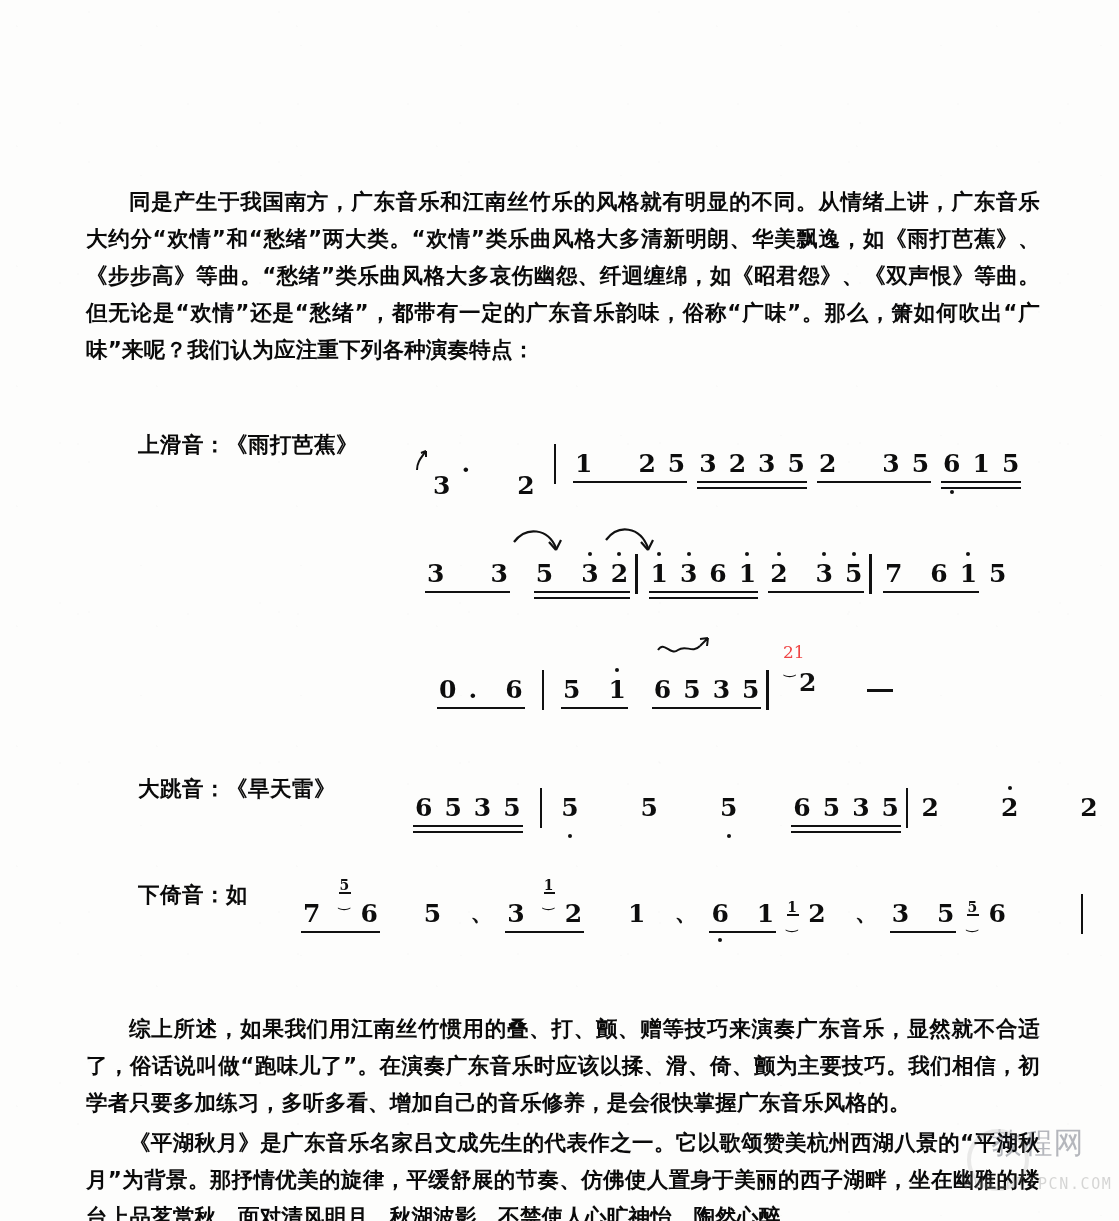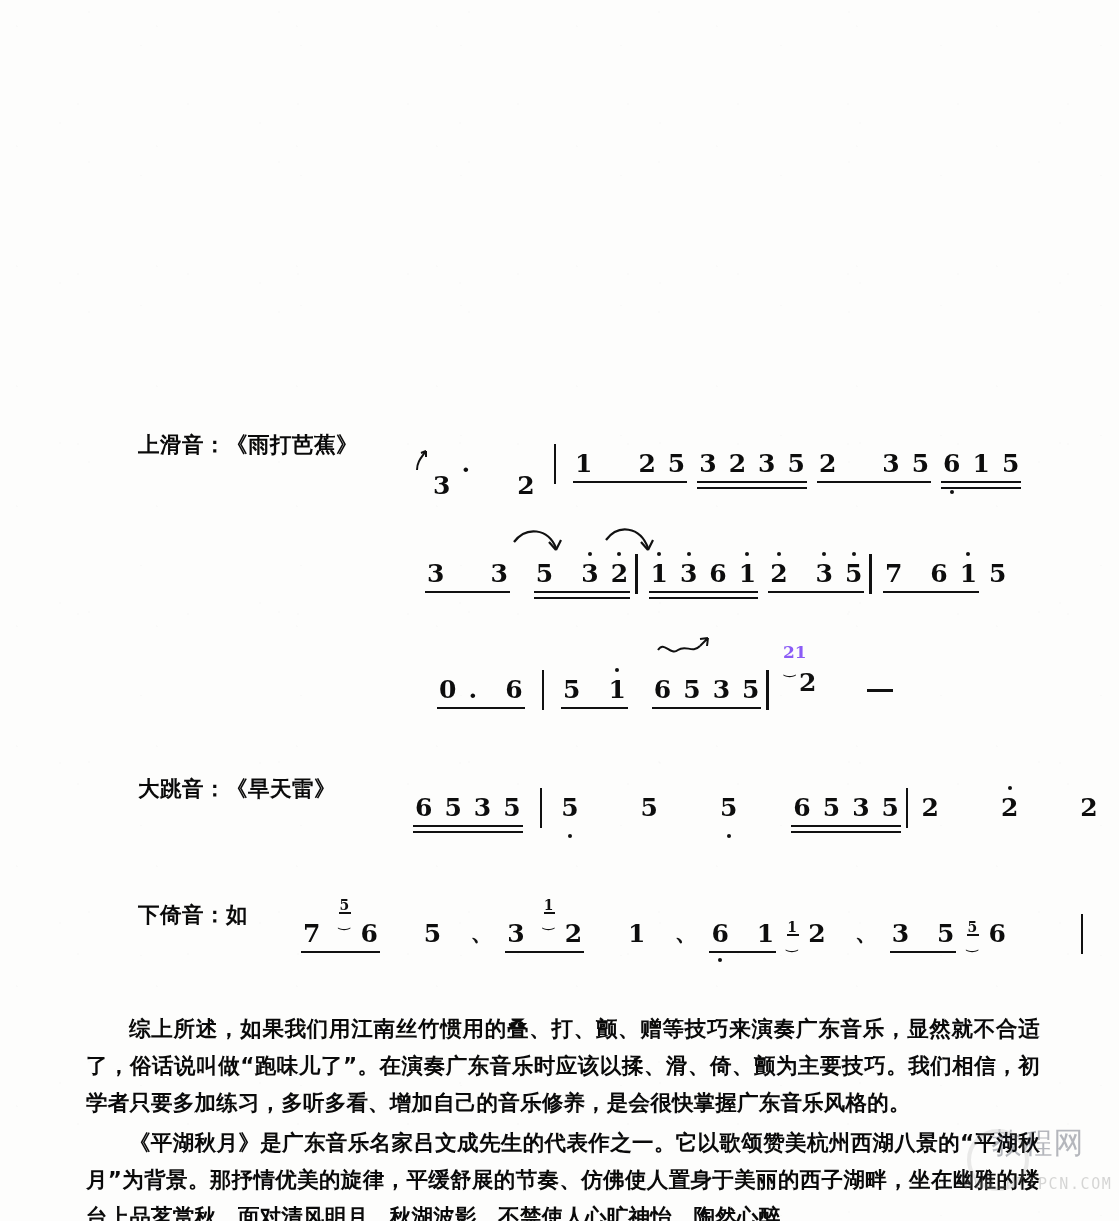--- a/index.html
+++ b/index.html
@@ -56,21 +56,21 @@
   .notation-row {
     position: absolute;
     left: 0;
     width: 1002px;
     height: 120px;
   }
   #row-0 { top: 402px; }
   #row-1 { top: 512px; }
   #row-2 { top: 628px; }
   #row-3 { top: 746px; }
-  #row-4 { top: 872px; text-decoration: underline; }
+  #row-4 { top: 852px; text-decoration: underline; }
 
   .row-label {
     position: absolute;
     left: 138px;
     top: 28px;
     font-size: 21.5px;
     font-weight: 700;
     color: #0a0a0a;
     white-space: nowrap;
     letter-spacing: .5px;
@@ -237,22 +237,22 @@
     display: inline-block;
     margin: 0 0 22px 2px;
     width: 40px;
     height: 34px;
   }
   .stack-num .sn-top {
     position: absolute;
     left: 2px; top: -24px;
     font-family: "DejaVu Serif", "Liberation Serif", serif;
     font-size: 17px;
-    font-weight: 700;
-    color: #8b5cf6;
+    font-weight: 400;
+    color: #ef4444;
     line-height: 1;
   }
   .stack-num .sn-hook {
     position: absolute;
     left: 3px; top: -6px;
     font-size: 14px;
     color: #111;
     line-height: 1;
   }
   .stack-num .sn-main {
@@ -300,20 +300,21 @@
     border-radius: 50%;
     opacity: .6;
   }
 </style>
 </head>
 <body>
 
 <div id="page">
 
 
+  <div class="para" id="para-2">同是产生于我国南方，广东音乐和江南丝竹乐的风格就有明显的不同。从情绪上讲，广东音乐大约分“欢情”和“愁绪”两大类。“欢情”类乐曲风格大多清新明朗、华美飘逸，如《雨打芭蕉》、《步步高》等曲。“愁绪”类乐曲风格大多哀伤幽怨、纤迴缠绵，如《昭君怨》、《双声恨》等曲。但无论是“欢情”还是“愁绪”，都带有一定的广东音乐韵味，俗称“广味”。那么，箫如何吹出“广味”来呢？我们认为应注重下列各种演奏特点：</div>
 
   <div class="notation-row" id="row-0">
     <div class="row-label">上滑音：《雨打芭蕉》</div>
     <div class="staff">
       <span class="slide-up">
         <svg width="16" height="26" viewBox="0 0 16 26">
           <path d="M3 22 C3 14, 7 10, 12 3" stroke="#111" stroke-width="2" fill="none"></path>
           <path d="M12 3 L7 5 M12 3 L12 9" stroke="#111" stroke-width="2" fill="none"></path>
         </svg>
       </span>

